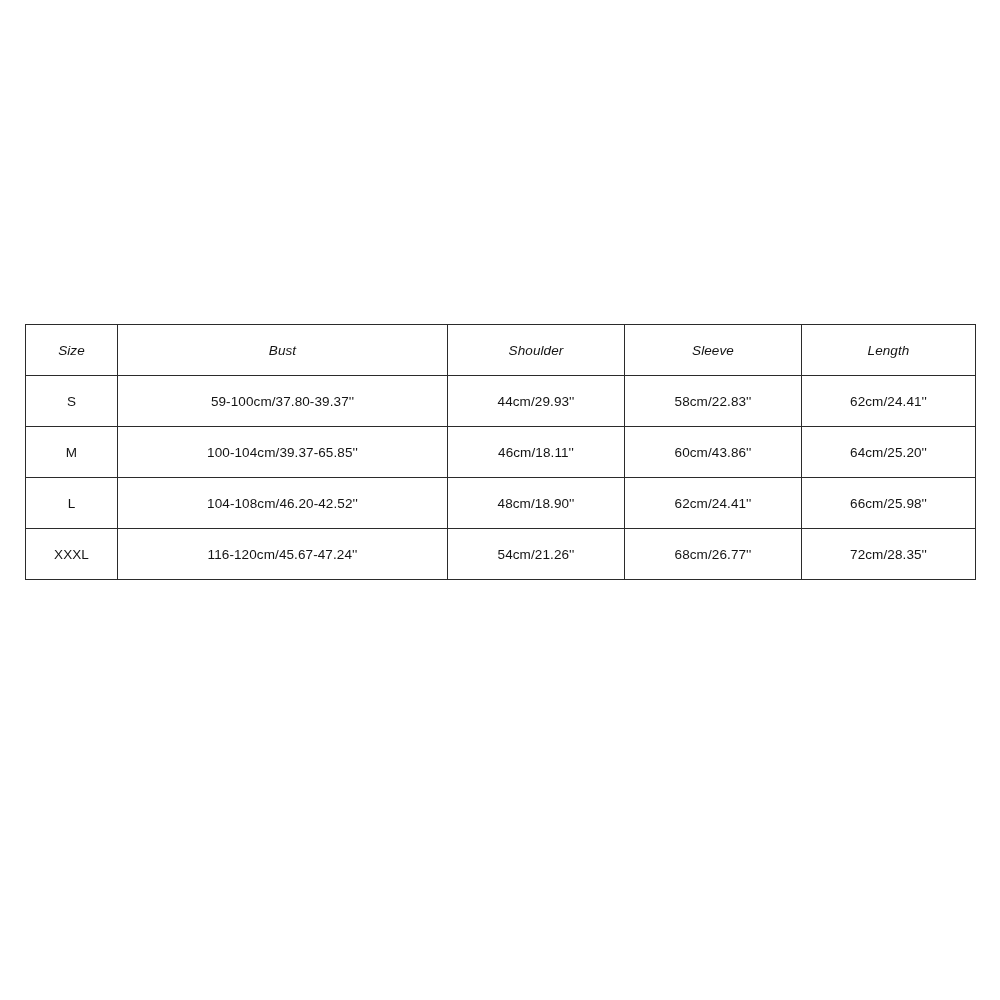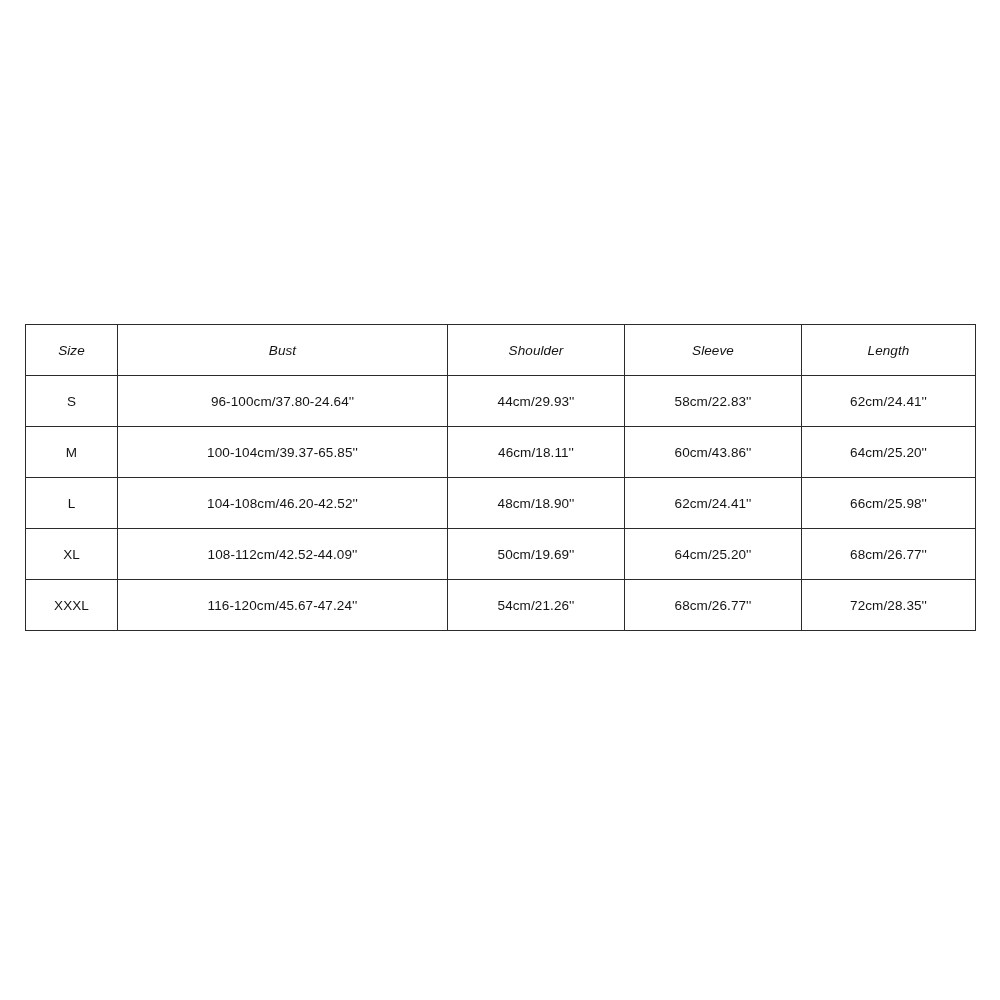--- a/index.html
+++ b/index.html
@@ -65,47 +65,40 @@
         <th>Size</th>
         <th>Bust</th>
         <th>Shoulder</th>
         <th>Sleeve</th>
         <th>Length</th>
       </tr>
     </thead>
     <tbody>
       <tr>
         <td>S</td>
-        <td>96-100cm/37.80-24.64''</td>
+        <td>59-100cm/37.80-39.37''</td>
         <td>44cm/29.93''</td>
         <td>58cm/22.83''</td>
         <td>62cm/24.41''</td>
       </tr>
       <tr>
         <td>M</td>
         <td>100-104cm/39.37-65.85''</td>
         <td>46cm/18.11''</td>
         <td>60cm/43.86''</td>
         <td>64cm/25.20''</td>
       </tr>
       <tr>
         <td>L</td>
         <td>104-108cm/46.20-42.52''</td>
         <td>48cm/18.90''</td>
         <td>62cm/24.41''</td>
         <td>66cm/25.98''</td>
       </tr>
       <tr>
-        <td>XL</td>
-        <td>108-112cm/42.52-44.09''</td>
-        <td>50cm/19.69''</td>
-        <td>64cm/25.20''</td>
-        <td>68cm/26.77''</td>
-      </tr>
-      <tr>
         <td>XXXL</td>
         <td>116-120cm/45.67-47.24''</td>
         <td>54cm/21.26''</td>
         <td>68cm/26.77''</td>
         <td>72cm/28.35''</td>
       </tr>
     </tbody>
   </table>
 </div>
 

